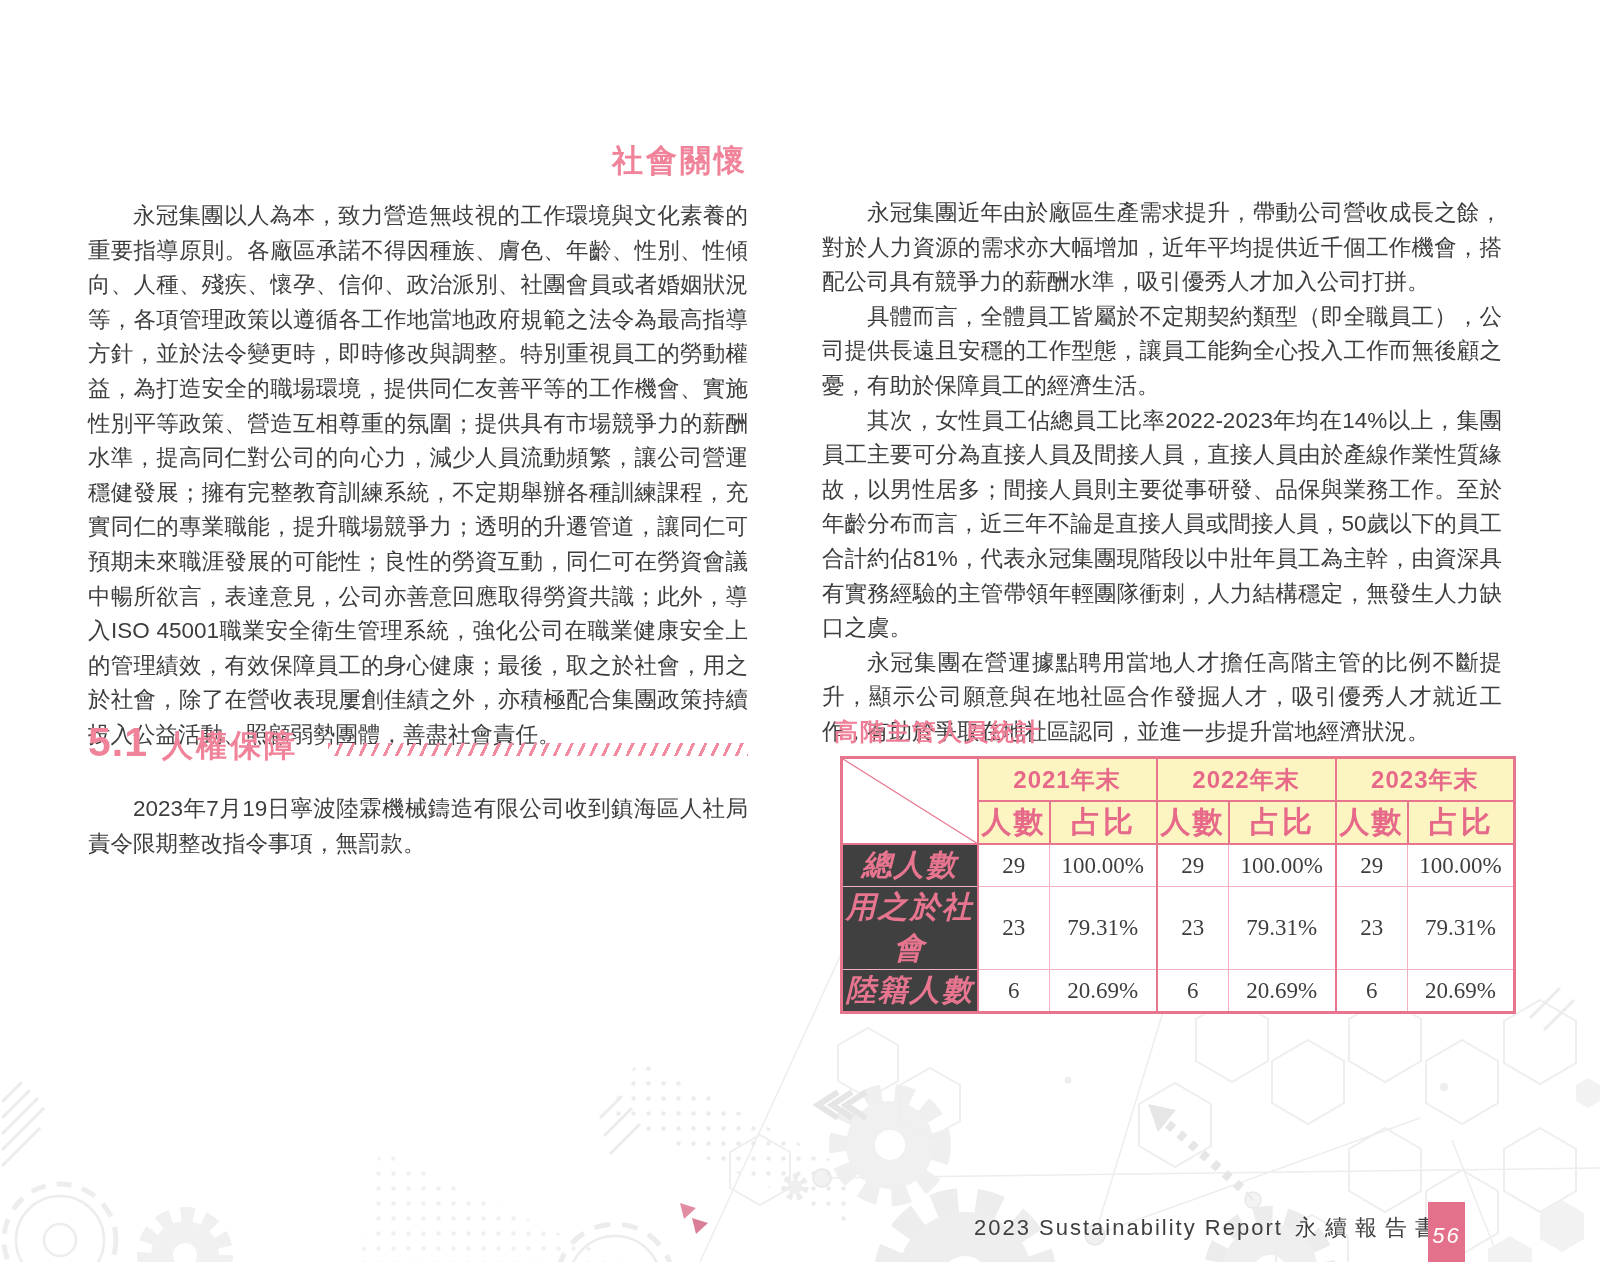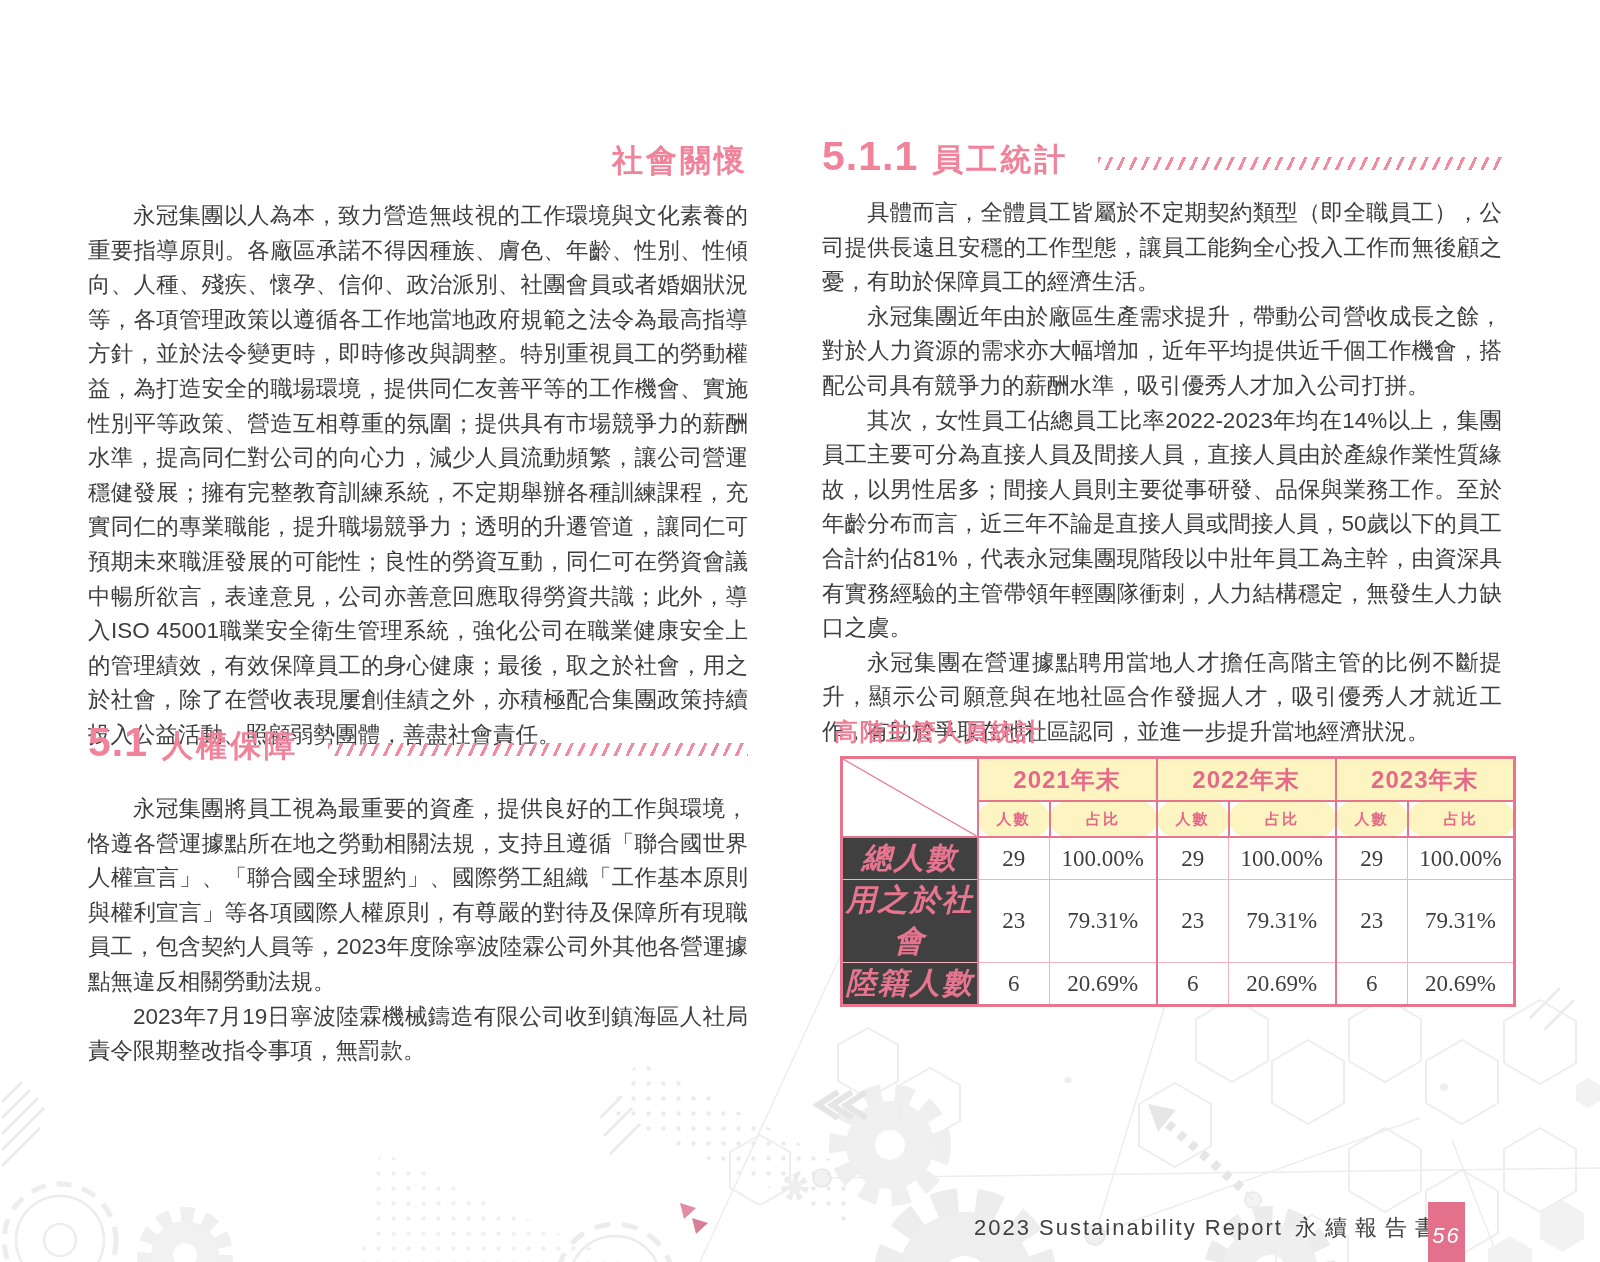--- a/index.html
+++ b/index.html
@@ -23,21 +23,21 @@
   .body-para{margin:0;font-size:22.5px;line-height:34.6px;text-align:justify;
     text-indent:2em;color:#3d3d3d;}
 
   
   .tbl-title{font-size:24px;font-weight:bold;color:#ee7d95;letter-spacing:2px;}
   table.exec{border-collapse:collapse;table-layout:fixed;width:673px;background:#fff;}
   table.exec{border:3px solid #e8758e;}
   table.exec th,table.exec td{border:1px solid #f3b2c0;padding:0;text-align:center;vertical-align:middle;}
   table.exec thead th{border:2px solid #e8758e;background:#fcf5c2;color:#e7698a;font-weight:600;}
   table.exec thead tr.r1 th{height:41px;font-size:24px;letter-spacing:1px;}
-  table.exec thead tr.r2 th{height:34px;font-size:15px;letter-spacing:2px;border-radius:18px;}
+  table.exec thead tr.r2 th{height:34px;font-size:30px;letter-spacing:2px;}
   table.exec td.diag{border:2px solid #e8758e;background:#fff;position:relative;padding:0;}
   table.exec td.diag svg{position:absolute;left:0;top:0;width:100%;height:100%;display:block;}
   table.exec tbody th{border-right:2px solid #e8758e;color:#e7758f;font-weight:600;
     font-size:30px;letter-spacing:2px;height:38px;background:#404040;font-style:italic;}
   table.exec tbody td{color:#3e3e3e;font-family:"Liberation Serif",serif;font-size:23px;height:38px;}
   table.exec tbody td.gstart{border-left:2px solid #e8758e;}
 
   
   .footer-text{font-size:22px;color:#3f3f3f;text-align:right;white-space:nowrap;}
   .footer-text .en{letter-spacing:2px;}
@@ -171,33 +171,27 @@
     <p class="body-para">永冠集團以人為本，致力營造無歧視的工作環境與文化素養的重要指導原則。各廠區承諾不得因種族、膚色、年齡、性別、性傾向、人種、殘疾、懷孕、信仰、政治派別、社團會員或者婚姻狀況等，各項管理政策以遵循各工作地當地政府規範之法令為最高指導方針，並於法令變更時，即時修改與調整。特別重視員工的勞動權益，為打造安全的職場環境，提供同仁友善平等的工作機會、實施性別平等政策、營造互相尊重的氛圍；提供具有市場競爭力的薪酬水準，提高同仁對公司的向心力，減少人員流動頻繁，讓公司營運穩健發展；擁有完整教育訓練系統，不定期舉辦各種訓練課程，充實同仁的專業職能，提升職場競爭力；透明的升遷管道，讓同仁可預期未來職涯發展的可能性；良性的勞資互動，同仁可在勞資會議中暢所欲言，表達意見，公司亦善意回應取得勞資共識；此外，導入ISO 45001職業安全衛生管理系統，強化公司在職業健康安全上的管理績效，有效保障員工的身心健康；最後，取之於社會，用之於社會，除了在營收表現屢創佳績之外，亦積極配合集團政策持續投入公益活動、照顧弱勢團體，善盡社會責任。</p>
   </div>
 
   <div class="layer sec-heading" style="left:88px;top:722px;width:660px;">
     <span class="h-num">5.1</span>
     <span class="h-title">人權保障</span>
     <span class="slashes"></span>
   </div>
 
   <div class="layer" style="left:88px;top:792px;width:660px;">
-    <p class="body-para">永冠集團將員工視為最重要的資產，提供良好的工作與環境，恪遵各營運據點所在地之勞動相關法規，支持且遵循「聯合國世界人權宣言」、「聯合國全球盟約」、國際勞工組織「工作基本原則與權利宣言」等各項國際人權原則，有尊嚴的對待及保障所有現職員工，包含契約人員等，2023年度除寧波陸霖公司外其他各營運據點無違反相關勞動法規。</p>
     <p class="body-para">2023年7月19日寧波陸霖機械鑄造有限公司收到鎮海區人社局責令限期整改指令事項，無罰款。</p>
   </div>
 
-  <div class="layer sec-heading" style="left:822px;top:136px;width:680px;">
-    <span class="h-num">5.1.1</span>
-    <span class="h-title">員工統計</span>
-    <span class="slashes"></span>
-  </div>
 
   <div class="layer" style="left:822px;top:196px;width:680px;">
+    <p class="body-para">永冠集團近年由於廠區生產需求提升，帶動公司營收成長之餘，對於人力資源的需求亦大幅增加，近年平均提供近千個工作機會，搭配公司具有競爭力的薪酬水準，吸引優秀人才加入公司打拼。</p>
     <p class="body-para">具體而言，全體員工皆屬於不定期契約類型（即全職員工），公司提供長遠且安穩的工作型態，讓員工能夠全心投入工作而無後顧之憂，有助於保障員工的經濟生活。</p>
-    <p class="body-para">永冠集團近年由於廠區生產需求提升，帶動公司營收成長之餘，對於人力資源的需求亦大幅增加，近年平均提供近千個工作機會，搭配公司具有競爭力的薪酬水準，吸引優秀人才加入公司打拼。</p>
     <p class="body-para">其次，女性員工佔總員工比率2022-2023年均在14%以上，集團員工主要可分為直接人員及間接人員，直接人員由於產線作業性質緣故，以男性居多；間接人員則主要從事研發、品保與業務工作。至於年齡分布而言，近三年不論是直接人員或間接人員，50歲以下的員工合計約佔81%，代表永冠集團現階段以中壯年員工為主幹，由資深具有實務經驗的主管帶領年輕團隊衝刺，人力結構穩定，無發生人力缺口之虞。</p>
     <p class="body-para">永冠集團在營運據點聘用當地人才擔任高階主管的比例不斷提升，顯示公司願意與在地社區合作發掘人才，吸引優秀人才就近工作，有助於爭取在地社區認同，並進一步提升當地經濟狀況。</p>
   </div>
 
   <div class="layer tbl-title" style="left:834px;top:716px;">高階主管人員統計</div>
 
   <div class="layer" style="left:840px;top:756px;">
     <table class="exec">
       <colgroup>
         <col style="width:136px">

